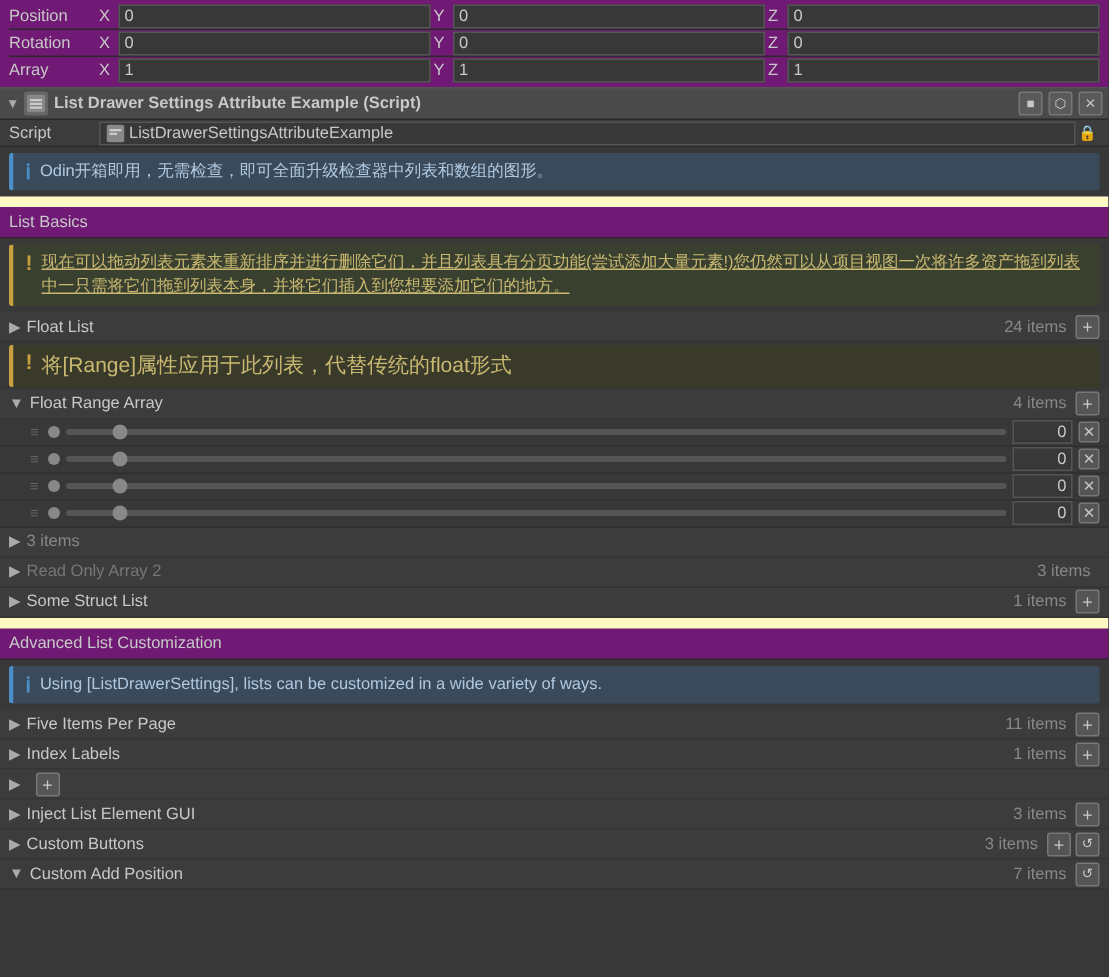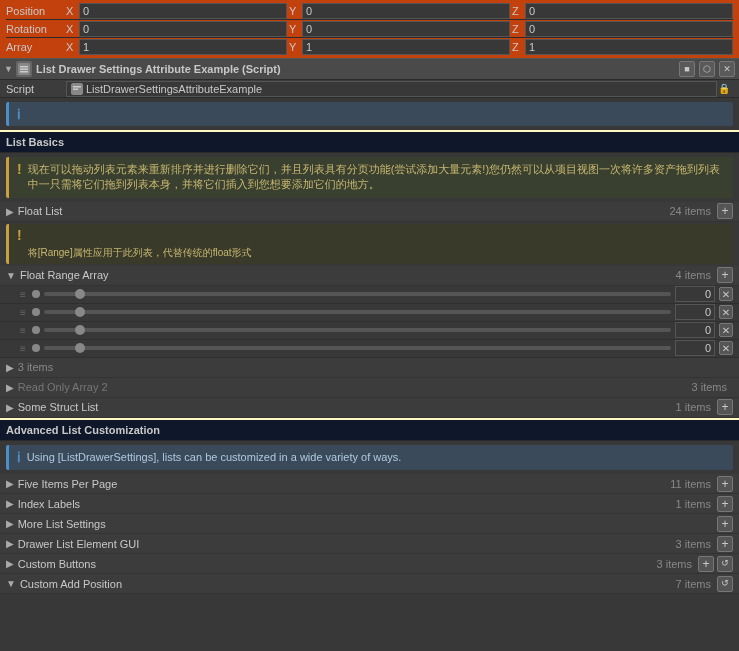--- a/index.html
+++ b/index.html
@@ -7,21 +7,21 @@
       background: #383838;
       font-family: Arial, sans-serif;
       font-size: 11px;
       color: #c8c8c8;
       width: 739px;
       min-height: 651px;
     }
 
     
     .transform-section {
-      background: #c2410c;
+      background: #701a75;
       padding: 2px 6px;
     }
     .transform-row {
       display: flex;
       align-items: center;
       height: 18px;
       border-bottom: 1px solid #2a2a2a;
     }
     .transform-row:last-child { border-bottom: none; }
     .transform-label {
@@ -150,27 +150,27 @@
       flex-shrink: 0;
     }
     .info-text {
       font-size: 11px;
       color: #b0c8e0;
       line-height: 1.4;
     }
 
     
     .section-header {
-      background: #0f172a;
+      background: #701a75;
       padding: 4px 6px;
       font-size: 11px;
       color: #c8c8c8;
-      font-weight: bold;
+      font-weight: normal;
       border-bottom: 1px solid #2a2a2a;
-      border-top: 2px solid #fef9c3;
+      border-top: 7px solid #fef9c3;
     }
 
     
     .list-row {
       display: flex;
       align-items: center;
       height: 20px;
       padding: 0 6px;
       background: #3c3c3c;
       border-bottom: 1px solid #333;
@@ -280,24 +280,23 @@
       border-radius: 2px;
     }
     .warn-icon {
       color: #c8a040;
       font-size: 14px;
       font-weight: bold;
       line-height: 1;
       flex-shrink: 0;
     }
     .warn-text {
-      font-size: 10px;
+      font-size: 14px;
       color: #c8b870;
       line-height: 1.4;
-      margin-top: 18px;
     }
 
     .grayed { color: #777; }
 
     
     .comp-toggle {
       display: flex;
       align-items: center;
     }
     .comp-toggle-arrow {
@@ -391,29 +390,30 @@
         <rect x="2" y="3" width="8" height="1.5" fill="#ccc"></rect>
         <rect x="2" y="5.5" width="5" height="1.5" fill="#ccc"></rect>
       </svg>
     <span>ListDrawerSettingsAttributeExample</span>
   </div>
   <span class="script-lock">🔒</span>
 </div>
 
 <div class="info-box">
   <span class="info-icon">ℹ</span>
+  <span class="info-text">Odin开箱即用，无需检查，即可全面升级检查器中列表和数组的图形。</span>
 </div>
 
 <div class="section-header">
   <span>List Basics</span>
 </div>
 
 <div class="info-box" style="background:#3a4030;border-left-color:#c8a040;">
   <span class="warn-icon">!</span>
-  <span class="info-text" style="color:#c8b870;">现在可以拖动列表元素来重新排序并进行删除它们，并且列表具有分页功能(尝试添加大量元素!)您仍然可以从项目视图一次将许多资产拖到列表中一只需将它们拖到列表本身，并将它们插入到您想要添加它们的地方。</span>
+  <span class="info-text" style="color:#c8b870;text-decoration:underline;">现在可以拖动列表元素来重新排序并进行删除它们，并且列表具有分页功能(尝试添加大量元素!)您仍然可以从项目视图一次将许多资产拖到列表中一只需将它们拖到列表本身，并将它们插入到您想要添加它们的地方。</span>
 </div>
 
 <div class="list-row">
   <span class="list-expand-arrow">▶</span>
   <span class="list-name">Float List</span>
   <span class="list-count">24 items</span>
   <div class="list-add-btn">+</div>
 </div>
 
 <div class="warn-box">
@@ -501,28 +501,27 @@
 
 <div class="list-row">
   <span class="list-expand-arrow">▶</span>
   <span class="list-name">Index Labels</span>
   <span class="list-count">1 items</span>
   <div class="list-add-btn">+</div>
 </div>
 
 <div class="list-row">
   <span class="list-expand-arrow">▶</span>
-  <span class="list-name">More List Settings</span>
   <span class="list-count"></span>
   <div class="list-add-btn">+</div>
 </div>
 
 <div class="list-row">
   <span class="list-expand-arrow">▶</span>
-  <span class="list-name">Drawer List Element GUI</span>
+  <span class="list-name">Inject List Element GUI</span>
   <span class="list-count">3 items</span>
   <div class="list-add-btn">+</div>
 </div>
 
 <div class="list-row">
   <span class="list-expand-arrow">▶</span>
   <span class="list-name">Custom Buttons</span>
   <span class="list-count">3 items</span>
   <div style="display:flex;gap:3px;">
     <div class="list-add-btn">+</div>

